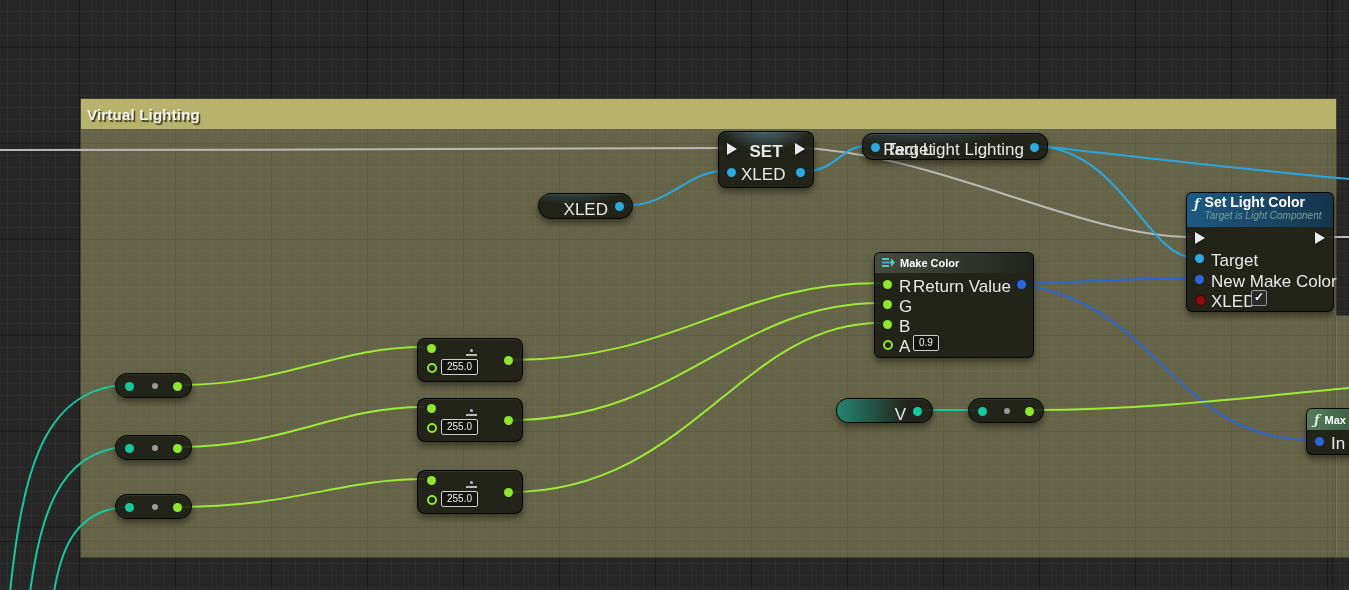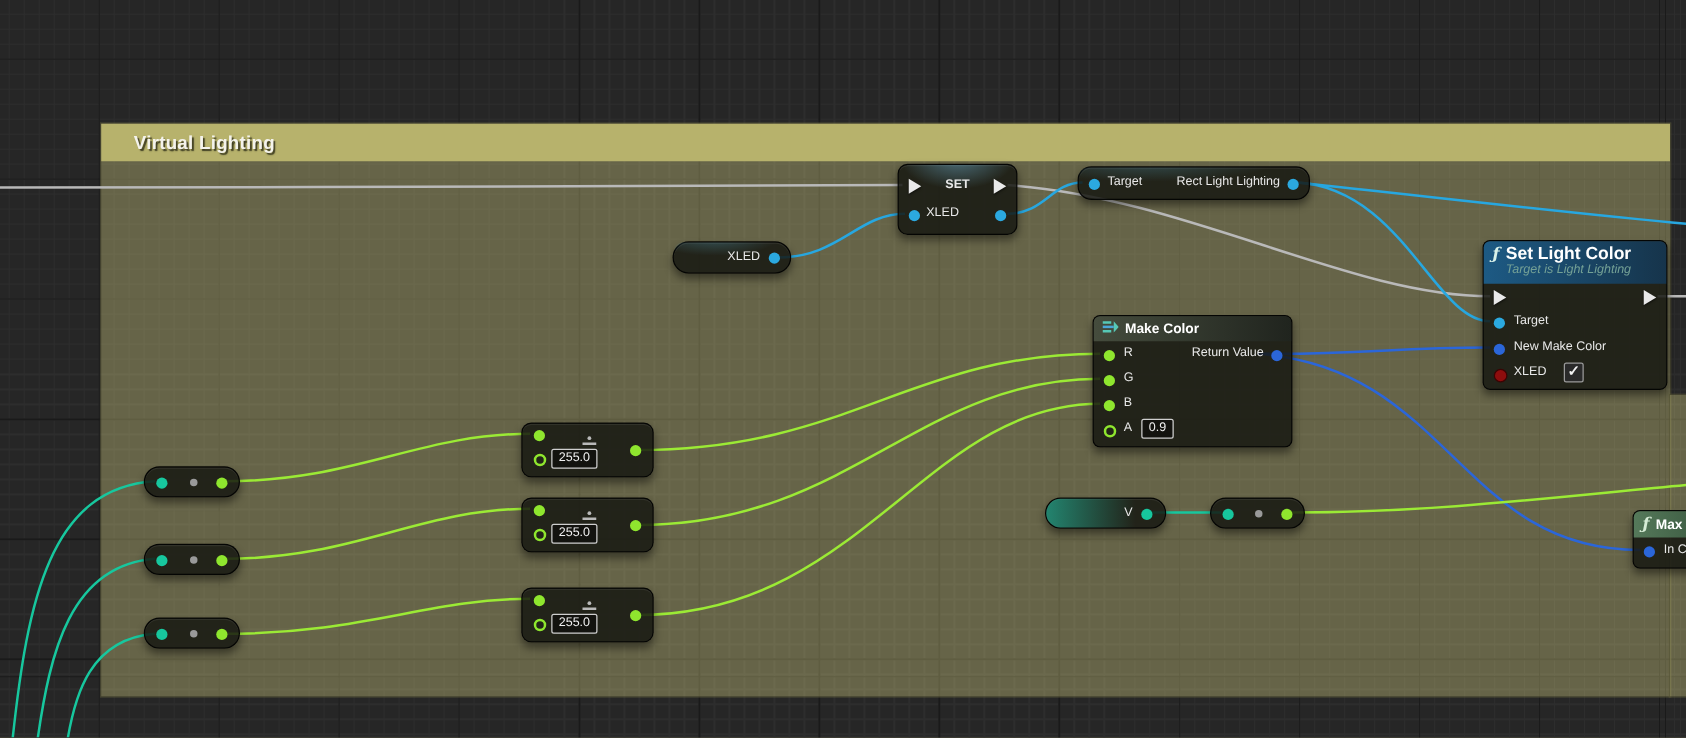--- a/index.html
+++ b/index.html
@@ -19,21 +19,21 @@
       repeating-linear-gradient(to bottom, #2d2d2d 0 1px, transparent 1px 12px),
       #262626;
     background-position:-17px -49px,-17px -49px,-5px -1px,-5px -1px,0 0;
   }
   
   .comment{position:absolute;border:1px solid rgba(0,0,0,0.35);}
   .comment-main{left:80px;top:98px;width:1255px;height:458px;background:rgba(199,195,124,0.40);}
   .comment-title{
     position:absolute;left:0;top:0;right:0;height:30px;
     background:#b7b26c;display:flex;align-items:center;
-    padding-left:26px;box-sizing:border-box;
+    padding-left:6px;box-sizing:border-box;
   }
   .comment-title span{
     font-size:15px;font-weight:bold;color:#f4f3ec;
     text-shadow:1.5px 1.5px 1px rgba(40,40,20,0.85);
     letter-spacing:0.2px;
   }
   .comment-sliver{left:1335px;top:315px;width:14px;height:241px;background:rgba(199,195,124,0.40);}
   
   svg.wires{position:absolute;inset:0;width:1349px;height:590px;}
   svg.wires path{fill:none;stroke-width:2;}
@@ -68,21 +68,21 @@
   .pin.c-green{background:#8fe62e;}
   .pin.c-teal{background:#17c79e;}
   .pin.c-maroon{background:#8e0d0d;border:1px solid #3a0404;}
   .exec-tri{
     position:absolute;width:0;height:0;
     border-left:10px solid #e9e9e9;
     border-top:6px solid transparent;
     border-bottom:6px solid transparent;
     filter:drop-shadow(0 1px 1px rgba(0,0,0,0.6));
   }
-  .row-label{position:absolute;font-size:10px;color:#e8e8e8;white-space:nowrap;}
+  .row-label{position:absolute;font-size:17px;color:#e8e8e8;white-space:nowrap;}
   .val-box{
     position:absolute;background:rgba(8,8,8,0.55);
     border:1px solid #cfcfcf;border-radius:2px;
     color:#f0f0f0;font-size:10px;padding:1px 5px;line-height:12px;
   }
   .divide-glyph{position:absolute;display:flex;flex-direction:column;align-items:center;gap:2px;}
   .divide-glyph i{display:block;width:3px;height:3px;border-radius:50%;background:#b9b9b9;}
   .divide-glyph b{display:block;width:11px;height:2px;background:#b9b9b9;}
   .checkbox{
     position:absolute;width:14px;height:14px;background:#2a2a2a;
@@ -149,21 +149,21 @@
   <div class="row-label" style="left:23px;top:6px;">Target</div>
   <div class="row-label" style="right:23px;top:6px;">Rect Light Lighting</div>
   <div class="pin c-cyan" style="right:8px;top:9px;"></div>
 </div>
 
 <div class="node" style="left:1186px;top:192px;width:148px;height:120px;border-radius:6px;">
   <div class="hdr" style="height:34px;background:linear-gradient(90deg,#1d5a84,#16344b);border-radius:5px 5px 0 0;align-items:flex-start;padding-top:3px;">
     <span class="fn-icon" style="color:#d9f2ea;margin-top:1px;">ƒ</span>
     <span style="display:flex;flex-direction:column;line-height:13px;">
       <span style="font-size:14px;">Set Light Color</span>
-      <span style="font-size:10px;font-weight:normal;font-style:italic;color:#74a196;">Target is Light Lighting</span>
+      <span style="font-size:10px;font-weight:normal;font-style:italic;color:#74a196;">Target is Light Component</span>
     </span>
   </div>
   <div class="exec-tri" style="left:8px;top:39px;"></div>
   <div class="exec-tri" style="right:8px;top:39px;"></div>
   <div class="pin c-cyan" style="left:8px;top:61px;"></div>
   <div class="row-label" style="left:24px;top:58px;">Target</div>
   <div class="pin c-blue" style="left:8px;top:82px;"></div>
   <div class="row-label" style="left:24px;top:79px;">New Make Color</div>
   <div class="pin c-maroon" style="left:8px;top:102px;"></div>
   <div class="row-label" style="left:24px;top:99px;">XLED</div>

